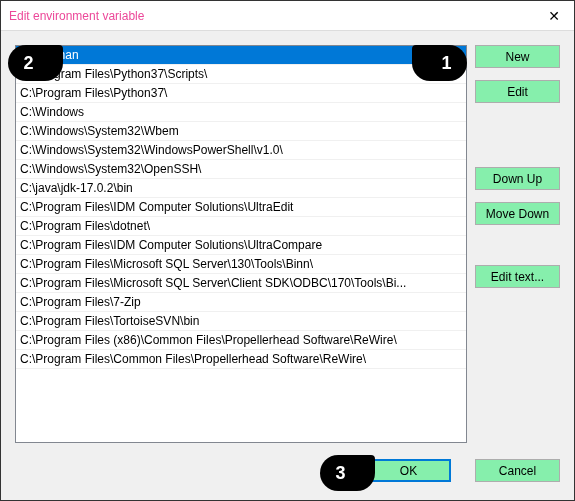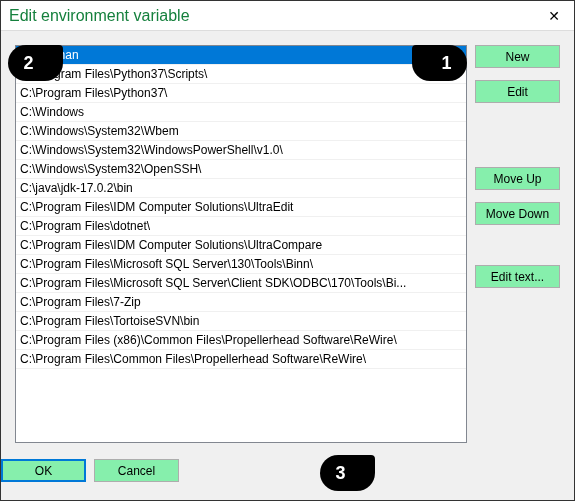--- a/index.html
+++ b/index.html
@@ -22,22 +22,22 @@
     .titlebar {
       height: 30px;
       background: #fff;
       display: flex;
       align-items: center;
       padding: 0 8px;
       border-bottom: 1px solid #ddd;
     }
     .titlebar-title {
       flex: 1;
-      font-size: 16px;
-      color: #15803d;
+      font-size: 12px;
+      color: #ec4899;
     }
     .titlebar-close {
       width: 40px;
       height: 30px;
       display: flex;
       align-items: center;
       justify-content: center;
       font-size: 14px;
       cursor: pointer;
       margin-right: -8px;
@@ -82,23 +82,24 @@
       font-size: 12px;
       font-family: inherit;
       cursor: pointer;
       color: #000;
     }
     .spacer-sm { height: 12px; }
     .spacer-lg { height: 40px; }
     .footer {
       height: 45px;
       display: flex;
+      justify-content: flex-end;
       align-items: center;
-      padding: 0 14px 14px 0;
-      gap: 8px;
+      padding: 0 14px 14px 16px;
+      gap: 24px;
     }
     .footer .btn {
       width: 85px;
     }
     .btn.focused {
       border: 2px solid #0078d7;
       height: 23px;
     }
     
     .bubble {
@@ -156,21 +157,21 @@
         <div class="list-item">C:\Program Files\Common Files\Propellerhead Software\ReWire\</div>
       </div>
 
     <div class="side-buttons">
       <button class="btn">New</button>
       <div class="spacer-sm"></div>
       <button class="btn">Edit</button>
       <div class="spacer-sm"></div>
       <div class="spacer-sm"></div>
       <div class="spacer-lg"></div>
-      <button class="btn">Move Up</button>
+      <button class="btn">Down Up</button>
       <div class="spacer-sm"></div>
       <button class="btn">Move Down</button>
       <div class="spacer-lg"></div>
       <button class="btn">Edit text...</button>
     </div>
   </div>
 
   <div class="footer">
     <button class="btn focused">OK</button>
     <button class="btn">Cancel</button>

